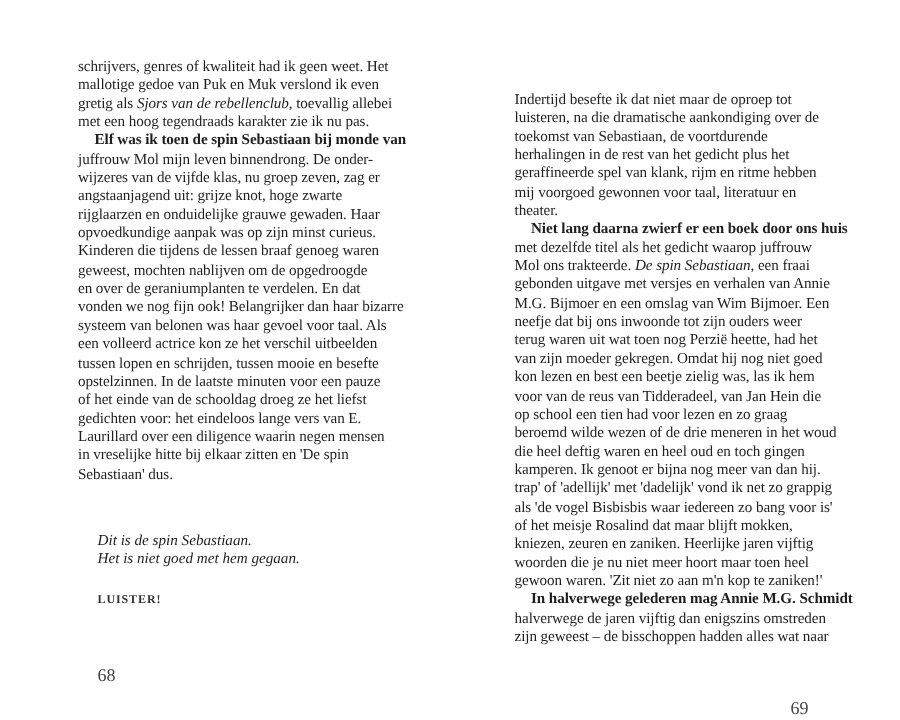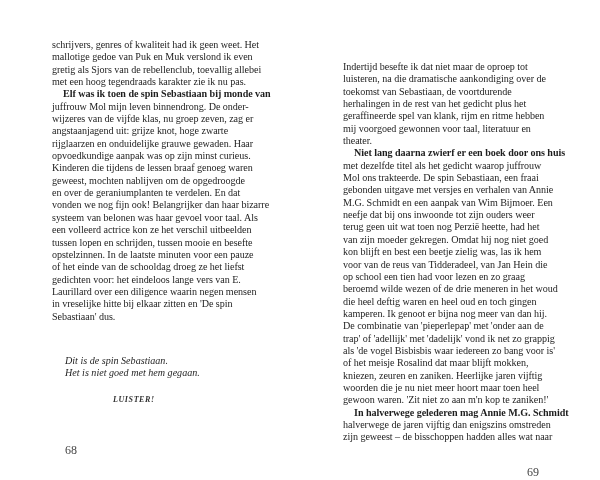--- a/index.html
+++ b/index.html
@@ -6,24 +6,24 @@
   body { width:600px; height:480px; position:relative; overflow:hidden;
          font-family:"Liberation Serif", "DejaVu Serif", serif; color:#1e1e1e; }
   .page { position:absolute; top:0; height:352px; width:300px; }
   .page.left { left:0; }
   .page.right { left:300px;margin-top:22px; }
   .text { position:absolute; font-size:10.1px; line-height:12.35px; letter-spacing:-0.05px; }
   .left .text { left:52px; top:39px; width:200px; }
   .right .text { left:43px; top:39px; width:200px; }
   .line { display:block; white-space:nowrap; }
   .indent { padding-left:11px;font-weight:bold; }
-  .it { }
+  .it { font-style:italic; }
   .poem { position:absolute; left:65px; top:355px; font-size:10.1px; line-height:12.35px; font-style:italic; }
   .poem .line { display:block; }
-  .shout { position:absolute; left:65px; top:395px; font-size:8px; font-style:italic; font-weight:bold; letter-spacing:0.6px; color:#333;margin-left:48px; }
+  .shout { position:absolute; left:65px; top:395px; font-size:8px; font-weight:bold; letter-spacing:0.6px; color:#333; }
   .pnum { position:absolute; top:443px; font-size:12px; color:#444; }
   .left .pnum { left:65px; }
   .right .pnum { left:227px; }
 </style>
 </head>
 <body>
 
 <div class="page left">
   <div class="text" id="left-body">
       <span class="line">schrijvers, genres of kwaliteit had ik geen weet. Het</span>
@@ -64,31 +64,30 @@
       <span class="line">luisteren, na die dramatische aankondiging over de</span>
       <span class="line">toekomst van Sebastiaan, de voortdurende</span>
       <span class="line">herhalingen in de rest van het gedicht plus het</span>
       <span class="line">geraffineerde spel van klank, rijm en ritme hebben</span>
       <span class="line">mij voorgoed gewonnen voor taal, literatuur en</span>
       <span class="line">theater.</span>
       <span class="line indent">Niet lang daarna zwierf er een boek door ons huis</span>
       <span class="line">met dezelfde titel als het gedicht waarop juffrouw</span>
       <span class="line"><span>Mol ons trakteerde. </span><span class="it">De spin Sebastiaan</span><span>, een fraai</span></span>
       <span class="line">gebonden uitgave met versjes en verhalen van Annie</span>
-      <span class="line">M.G. Schmidt en een aanpak van Wim Bijmoer. Een</span>
+      <span class="line">M.G. Bijmoer en een omslag van Wim Bijmoer. Een</span>
       <span class="line">neefje dat bij ons inwoonde tot zijn ouders weer</span>
-      <span class="line">terug geen uit wat toen nog Perzië heette, had het</span>
+      <span class="line">terug waren uit wat toen nog Perzië heette, had het</span>
       <span class="line">van zijn moeder gekregen. Omdat hij nog niet goed</span>
-      <span class="line">kon blijft en best een beetje zielig was, las ik hem</span>
+      <span class="line">kon lezen en best een beetje zielig was, las ik hem</span>
       <span class="line">voor van de reus van Tidderadeel, van Jan Hein die</span>
       <span class="line">op school een tien had voor lezen en zo graag</span>
       <span class="line">beroemd wilde wezen of de drie meneren in het woud</span>
       <span class="line">die heel deftig waren en heel oud en toch gingen</span>
       <span class="line">kamperen. Ik genoot er bijna nog meer van dan hij.</span>
-      <span class="line">De combinatie van 'pieperlepap' met 'onder aan de</span>
       <span class="line">trap' of 'adellijk' met 'dadelijk' vond ik net zo grappig</span>
       <span class="line">als 'de vogel Bisbisbis waar iedereen zo bang voor is'</span>
       <span class="line">of het meisje Rosalind dat maar blijft mokken,</span>
       <span class="line">kniezen, zeuren en zaniken. Heerlijke jaren vijftig</span>
       <span class="line">woorden die je nu niet meer hoort maar toen heel</span>
       <span class="line">gewoon waren. 'Zit niet zo aan m'n kop te zaniken!'</span>
       <span class="line indent">In halverwege gelederen mag Annie M.G. Schmidt</span>
       <span class="line">halverwege de jaren vijftig dan enigszins omstreden</span>
       <span class="line">zijn geweest – de bisschoppen hadden alles wat naar</span>
     </div>

